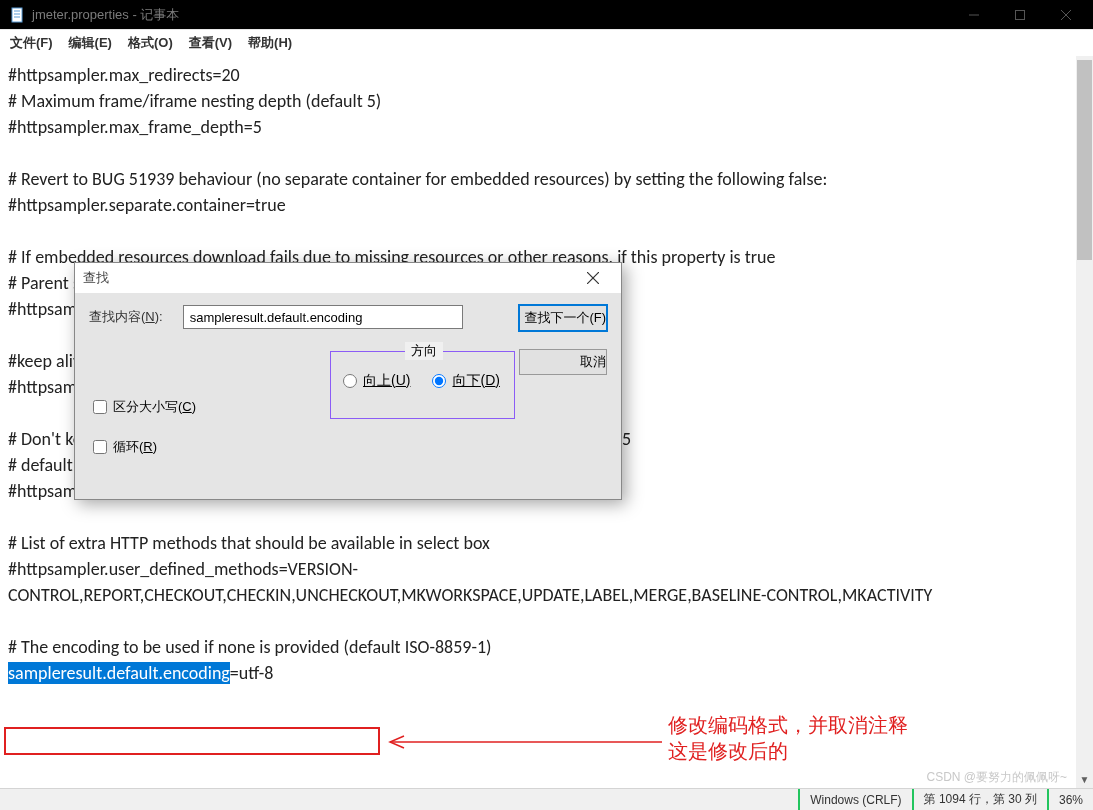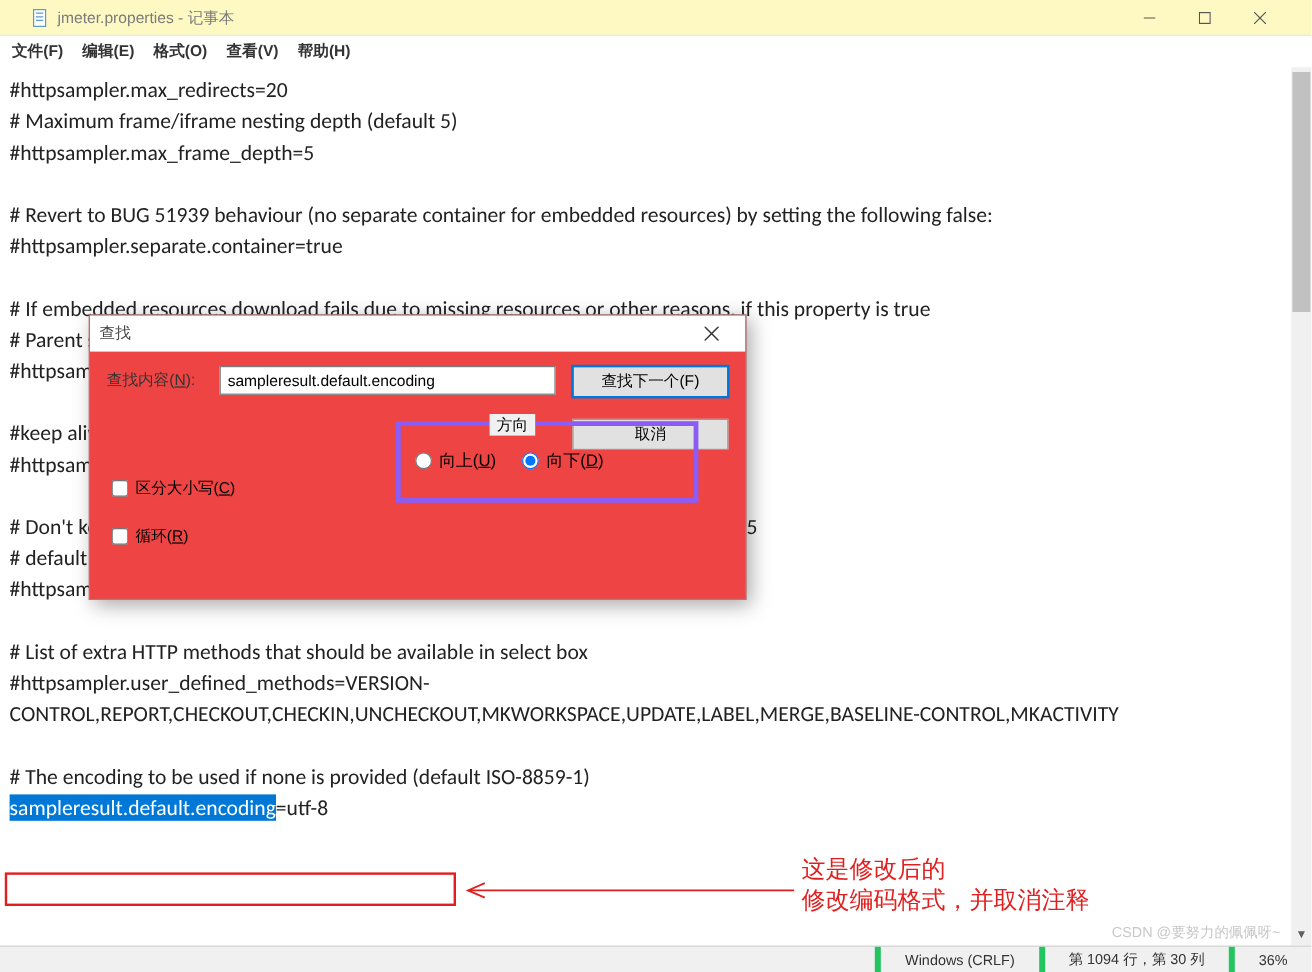--- a/index.html
+++ b/index.html
@@ -3,22 +3,22 @@
 <meta charset="utf-8">
 <style>
 * { box-sizing: border-box; margin: 0; padding: 0; }
 body {
   width: 1093px; height: 810px;
   font-family: "Microsoft YaHei", "Segoe UI", sans-serif;
   background: #fff; overflow: hidden; position: relative;
   font-size: 14px;
 }
 .titlebar {
-  height: 30px; background: #fef9c3; border-bottom: 1px solid #e8e8e8;
-  display: flex; align-items: center; padding: 0 20px;
+  height: 30px; background: #000000; border-bottom: 1px solid #e8e8e8;
+  display: flex; align-items: center; padding: 0 4px;
   color: #7b7b7b;
 }
 .titlebar .app-icon {
   width: 16px; height: 16px; margin-left: 6px; margin-right: 6px;
   display:inline-block;
 }
 .titlebar .title-text { flex: 0 0 auto; font-size: 13px; }
 .titlebar .spacer { flex: 1; }
 .win-btn {
   width: 46px; height: 30px; display:flex; align-items:center;
@@ -49,54 +49,54 @@
 }
 .scroll-arrow { position:absolute; left:0; right:0; height:17px;
   display:flex;align-items:center;justify-content:center;color:#606060;font-size:10px;}
 .scroll-arrow.up{top:0;} .scroll-arrow.down{bottom:0;}
 .statusbar {
   position:absolute; left:0; right:0; bottom:0; height:22px;
   background:#f0f0f0; border-top:1px solid #d4d4d4;
   display:flex; align-items:center; justify-content:flex-end;
   font-size:12px; color:#333;
 }
-.sb-cell { border-left:5px solid #22c55e; padding:0 20px; height:100%;
+.sb-cell { border-left:2px solid #22c55e; padding:0 10px; height:100%;
   display:flex;align-items:center; }
 .sb-spacer { flex:1; }
 .watermark { position:absolute; right:26px; bottom:24px; font-size:12px;
   color:#c8c8c8; pointer-events:none; }
 
 .dialog {
   position:absolute; left:74px; top:262px; width:548px; height:238px;
-  background:#ef4444; border:1px solid #888; box-shadow:4px 4px 16px rgba(0,0,0,0.35);
+  background:#e5e5e5; border:1px solid #888; box-shadow:4px 4px 16px rgba(0,0,0,0.35);
 }
 .dlg-titlebar { height:30px; background:#fff; display:flex;
   align-items:center; padding:0 8px; font-size:13px; color:#444;}
 .dlg-titlebar .spacer{flex:1;}
 .dlg-close { width:40px; height:30px; display:flex;align-items:center;
   justify-content:center; color:#333;}
 .dlg-body { padding:12px 14px 10px 14px; position:relative; height:calc(100% - 30px);}
 .row1 { display:flex; align-items:center; gap:20px; }
 .lbl { font-size:13px; color:#333; }
 .underline { text-decoration: underline; }
 .find-input {
   flex:0 0 280px; height:24px; border:1px solid #7a7a7a; background:#fff;
   padding:0 6px; font-size:13px;
 }
 .dlg-btn {
-  width:130px; height:26px; border:1px solid #999; background:#e1e1e1;
-  font-size:13px; font-family:inherit; cursor:default;
+  width:88px; height:26px; border:1px solid #999; background:#e1e1e1;
+  font-size:13px; font-family:inherit; cursor:default;text-align:right;
 }
 .dlg-btn.focused { outline:2px solid #0078d7; outline-offset:-1px;
   border:1px solid #0078d7; }
 .btn-col { position:absolute; top:12px; right:14px; display:flex;
   flex-direction:column; gap:18px; align-items:stretch; }
 .fieldset {
-  position:absolute; left:255px; top:58px; width:252px; height:68px;
-  border:4px solid #8b5cf6; padding:6px 12px;
+  position:absolute; left:255px; top:58px; width:185px; height:68px;
+  border:1px solid #8b5cf6; padding:6px 12px;text-decoration:underline;
 }
 .fieldset .legend { position:absolute; top:-10px; left:74px;
   background:#f0f0f0; padding:0 6px; font-size:13px;}
 .radio-row { display:flex; gap:22px; margin-top:14px; align-items:flex-end;}
 .cb-col { position:absolute; left:18px; top:105px; display:flex;
   flex-direction:column; gap:22px; font-size:13px;}
 .chk { display:flex; align-items:center; gap:6px;}
 input[type=checkbox],input[type=radio]{ width:14px;height:14px; }
 
 .red-box {
@@ -230,15 +230,15 @@
     </div>
   </div>
 </div>
 
 <div class="red-box" style="left:4px; top:727px; width:376px; height:28px;"></div>
 <svg class="arrow-svg" style="left:382px; top:734px;" width="280" height="16">
   <line x1="280" y1="8" x2="8" y2="8" stroke="#e02020" stroke-width="1.5"></line>
   <polyline points="22,2 8,8 22,14" fill="none" stroke="#e02020" stroke-width="1.5"></polyline>
 </svg>
 <div class="annot-text" style="left:668px; top:712px;">
+  <div>修改编码格式，并取消注释</div>
   <div>这是修改后的</div>
-  <div>修改编码格式，并取消注释</div>
 </div>
 
 </body></html>

